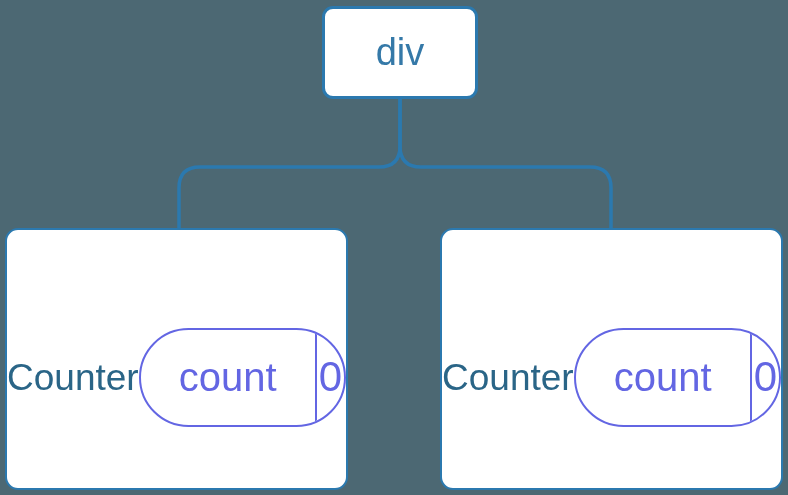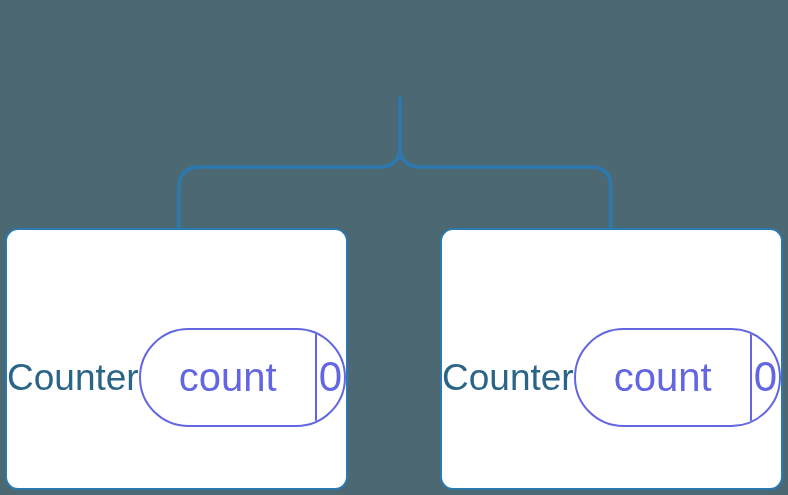--- a/index.html
+++ b/index.html
@@ -101,20 +101,23 @@
 </head>
 <body>
 
 <div class="stage">
 
   <svg class="connector" viewBox="0 0 788 495" xmlns="http://www.w3.org/2000/svg" aria-hidden="true">
     <path d="M400 97 L400 146 Q400 167 379 167 L200 167 Q179 167 179 188 L179 230"></path>
     <path d="M400 97 L400 146 Q400 167 421 167 L590 167 Q611 167 611 188 L611 230"></path>
   </svg>
 
+  <div class="node-root">
+    <span class="node-root-label">div</span>
+  </div>
 
   <div class="card left">
     <div class="card-title">Counter</div>
     <div class="pill">
       <span class="pill-key">count</span>
       <span class="pill-value">0</span>
     </div>
   </div>
 
   <div class="card right">

